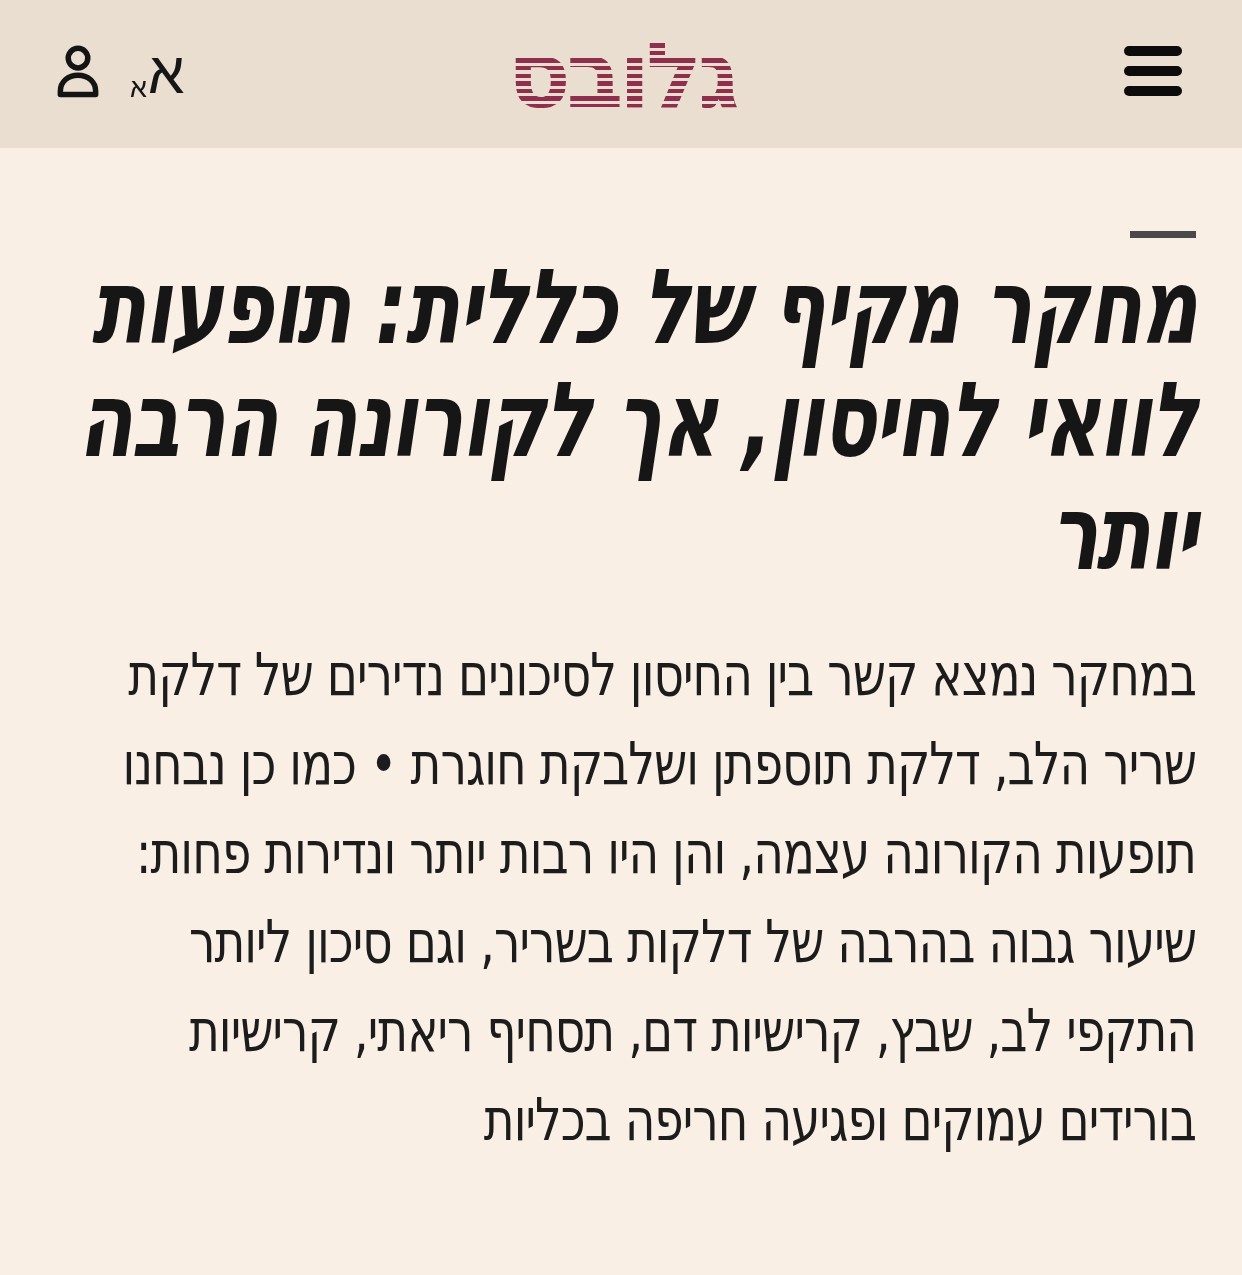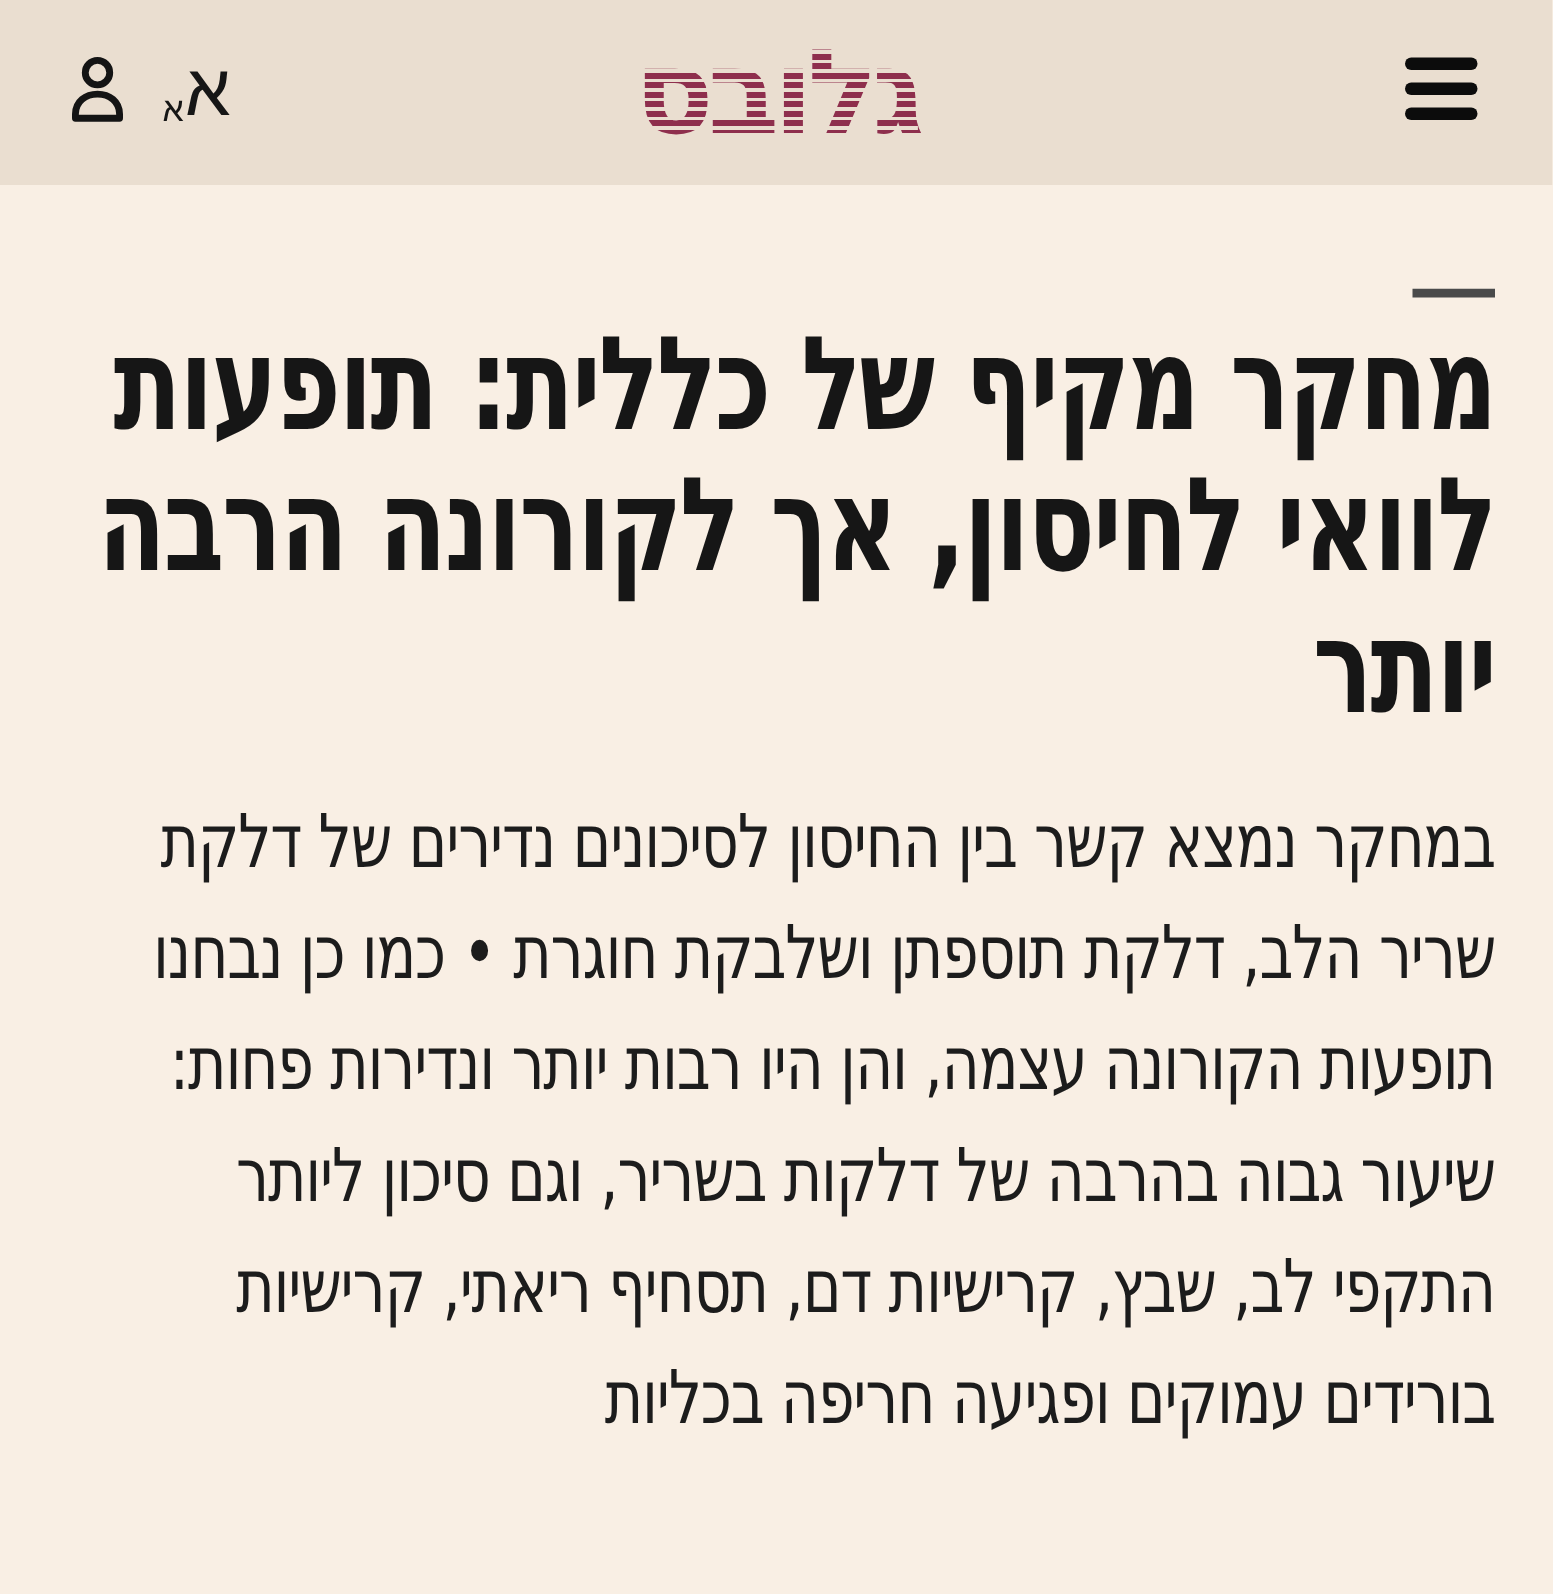--- a/index.html
+++ b/index.html
@@ -77,21 +77,21 @@
     text-decoration: none;
     line-height: 56px;
     transform: scaleY(1.18); transform-origin: bottom right;
     cursor: pointer;
   }
   .category-divider {
     width: 66px; height: 7px;
     background: #4A4A4A;
     margin: 36px 0 0 auto;
   }
-  .headline { margin: 30px 0 0 0; padding: 0; }
+  .headline { margin: 30px 0 0 0; padding: 0; font-style: italic; }
   .headline .line {
     line-height: 113px; white-space: nowrap;
     font-size: 80px; font-weight: bold;
     letter-spacing: -2px; color: #161616;
     transform: scaleY(1.3); transform-origin: bottom right;
   }
   .subtitle { margin: 34px 0 0 0; }
   .subtitle .line {
     line-height: 89px; white-space: nowrap;
     font-size: 47px; font-weight: normal;

